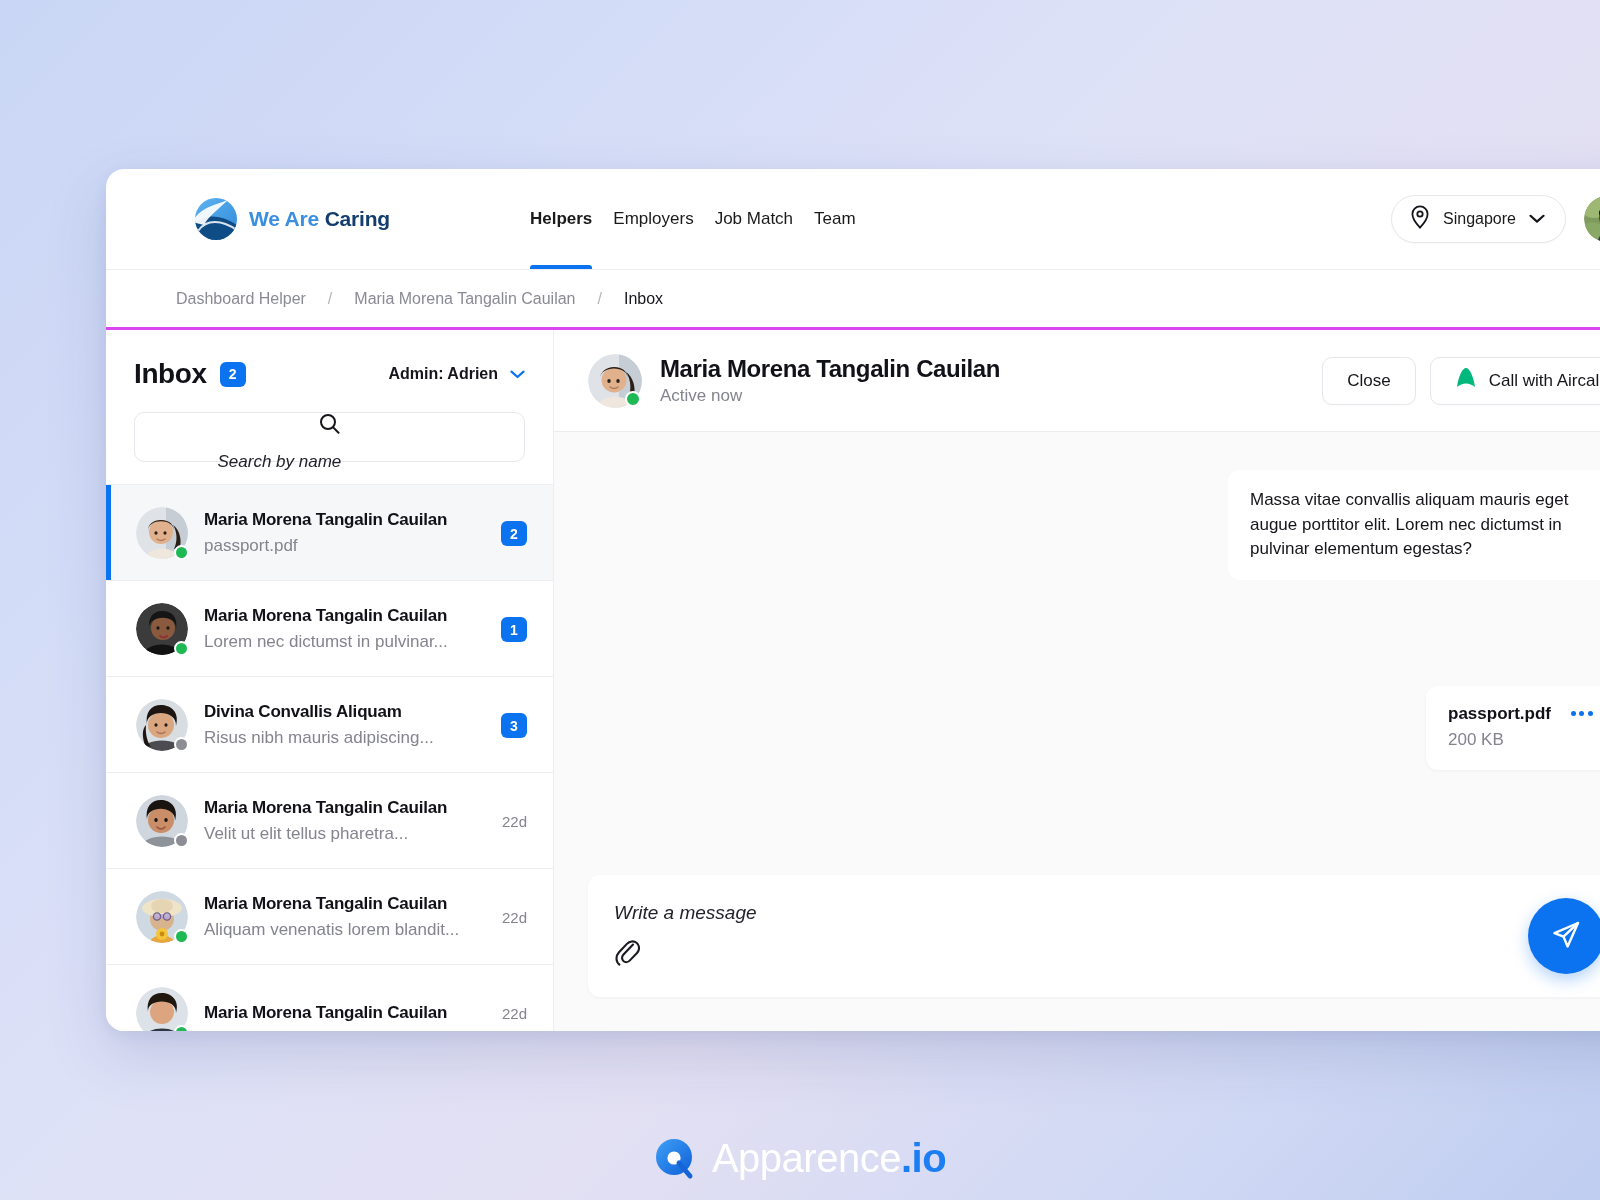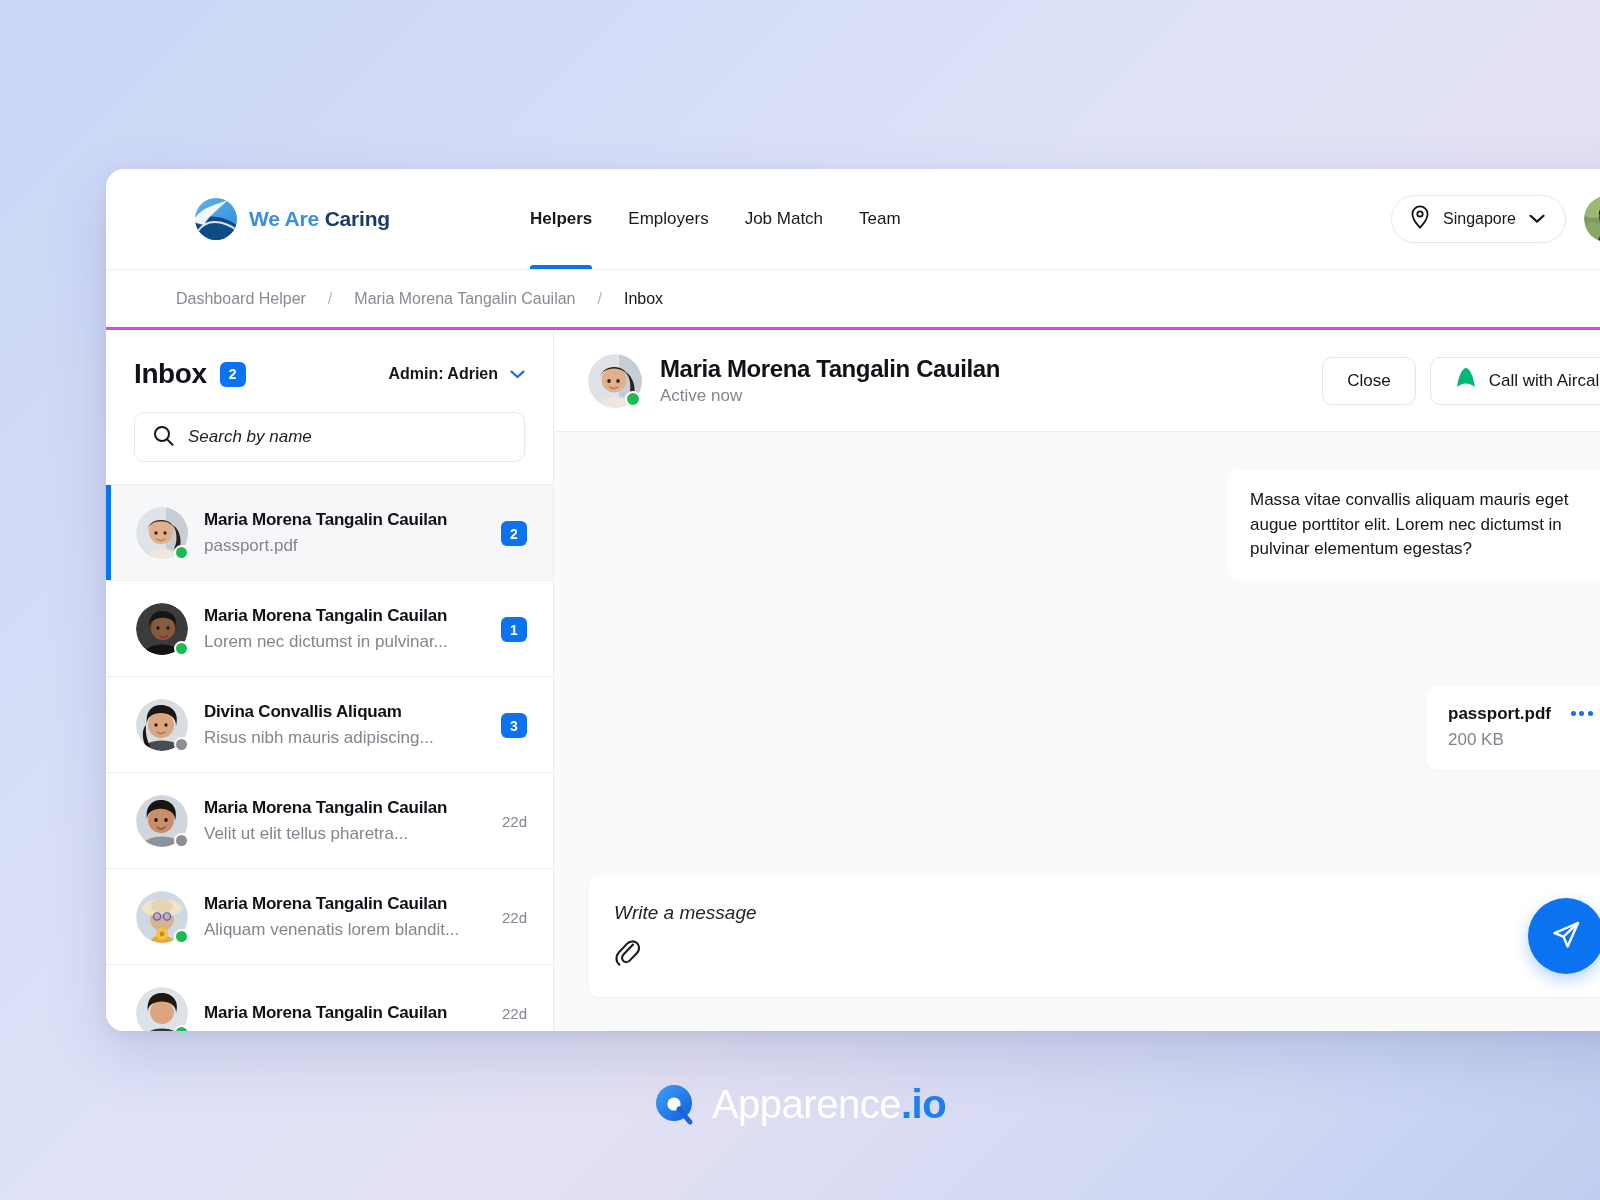--- a/index.html
+++ b/index.html
@@ -50,21 +50,21 @@
     font-weight: 700;
     letter-spacing: -0.2px;
     white-space: nowrap;
   }
   .brand-text .t-light { color: #3a8fe0; }
   .brand-text .t-dark { color: #123d6e; }
 
   .nav-tabs {
     display: flex;
     align-items: flex-end;
-    gap: 36px;
+    gap: 21px;
     margin-left: 140px;
     height: 100%;
   }
   .nav-tab {
     font-size: 17px;
     color: #1a1a1a;
     height: 100%;
     display: flex;
     align-items: center;
     position: relative;
@@ -183,20 +183,21 @@
   .search-wrap {
     margin: 22px 0 0 0;
     height: 50px;
     border: 1px solid #e7e7ee;
     border-radius: 10px;
     display: flex;
     align-items: center;
     gap: 14px;
     padding: 0 18px;
     background: #fff;
+    flex-direction: column;
   }
   .search-input {
     border: none;
     outline: none;
     font-size: 17px;
     font-style: italic;
     color: #22222a;
     background: transparent;
     flex: 1;
     font-family: "Liberation Sans", sans-serif;
@@ -418,21 +419,21 @@
     font-weight: 700;
     color: #111118;
     cursor: pointer;
     letter-spacing: -0.2px;
   }
 
   
   .footer-logo {
     position: absolute;
     left: 0; right: 0;
-    top: 1082px;
+    top: 1136px;
     display: flex;
     align-items: center;
     justify-content: center;
     gap: 14px;
   }
   .footer-mark { width: 44px; height: 44px; flex: 0 0 44px; }
   .footer-text {
     font-size: 40px;
     font-weight: 400;
     letter-spacing: -0.5px;

